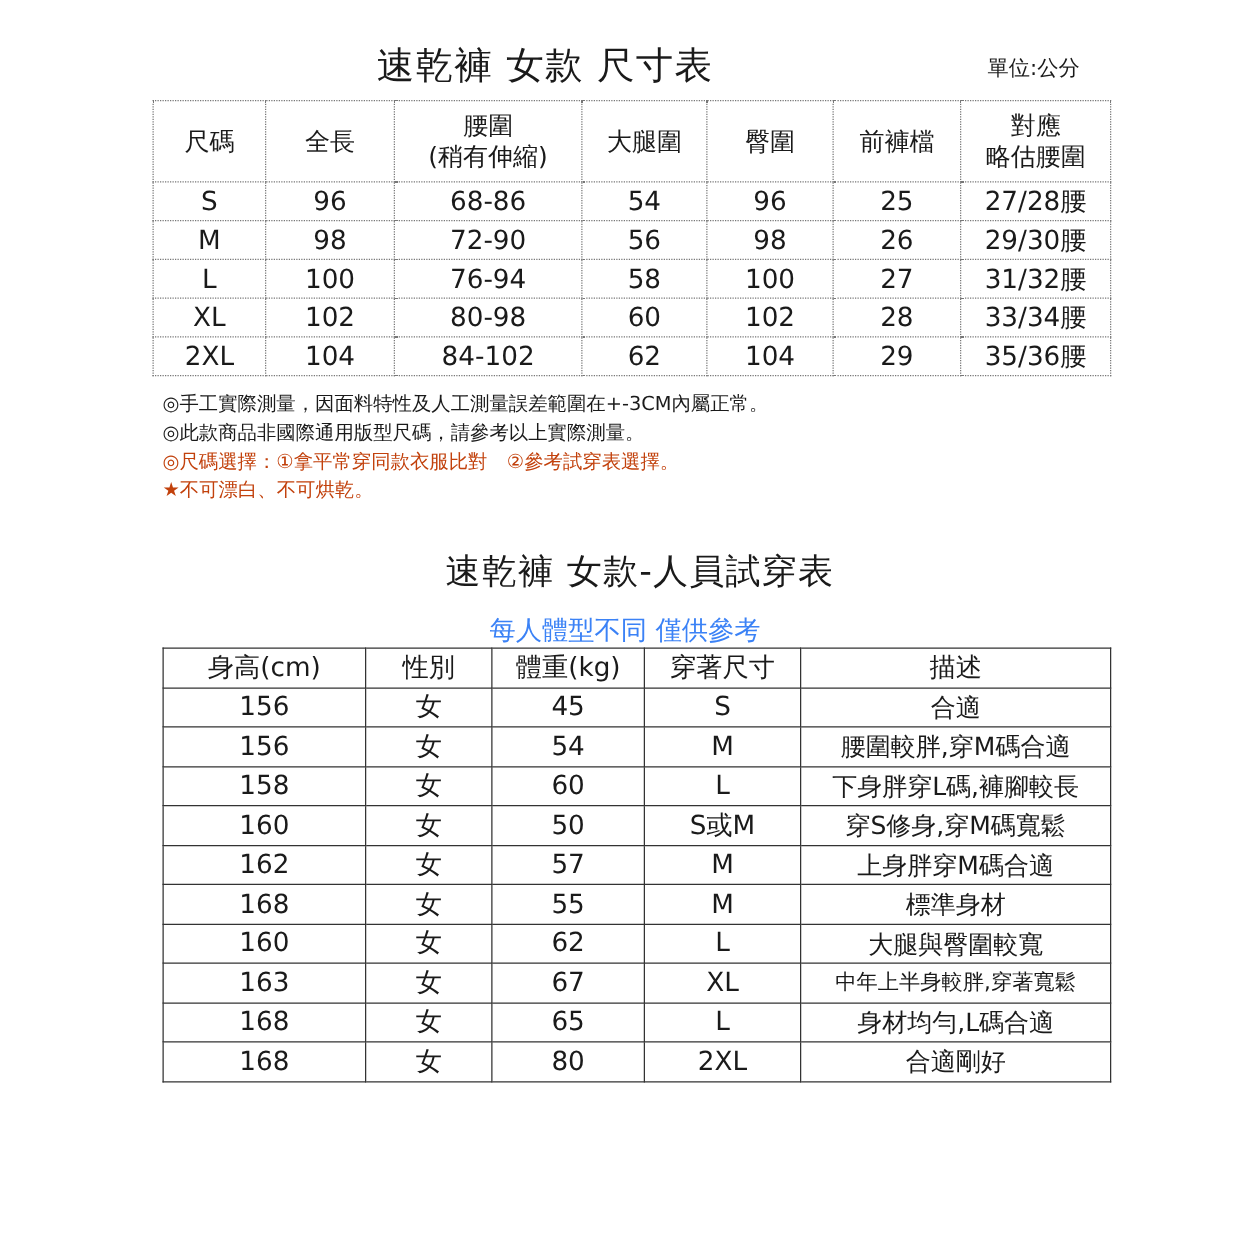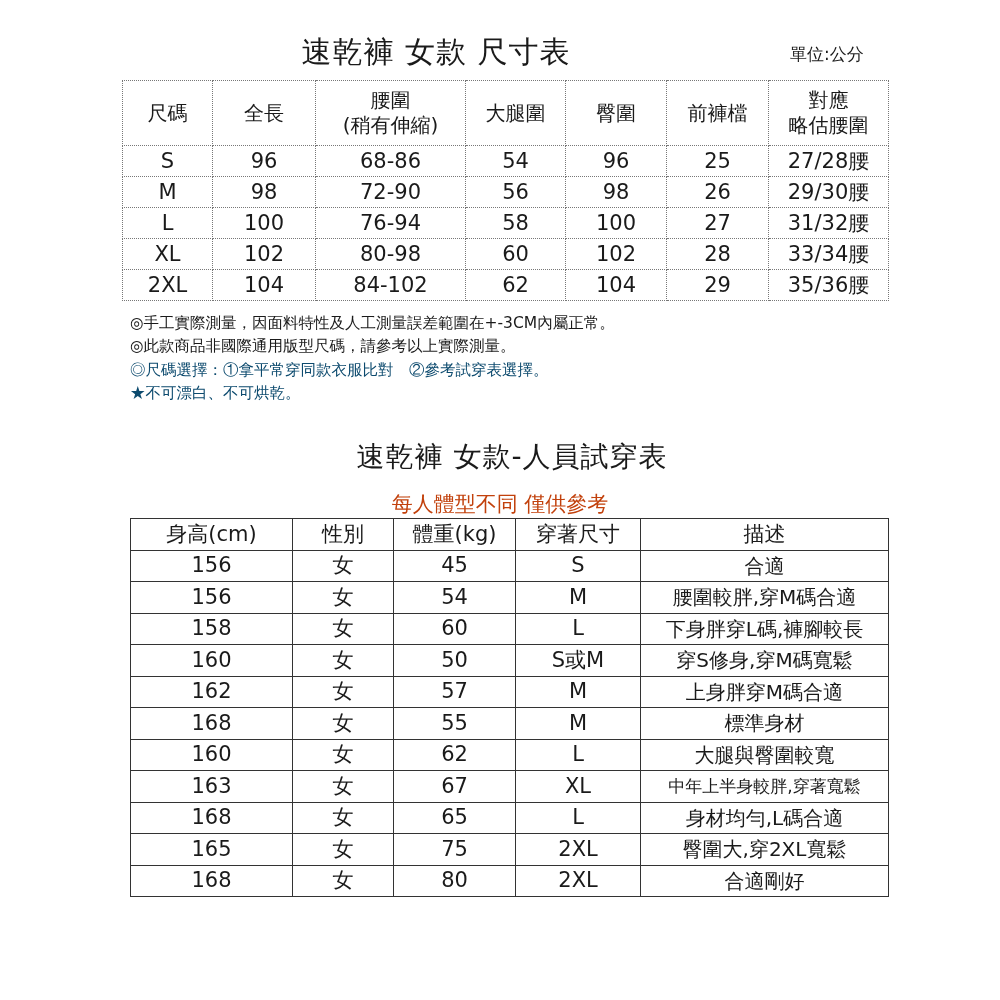--- a/index.html
+++ b/index.html
@@ -8,23 +8,23 @@
   .abs { position:absolute; }
   .title1 { left:0; width:872px; top:32px; text-align:center; font-size:30px; letter-spacing:1px; }
   .unit { left:790px; top:43px; font-size:17px; }
   table { border-collapse:collapse; position:absolute; table-layout:fixed; }
   #size-table { left:122px; top:80px; width:766px; }
   #size-table td, #size-table th { border:1px dotted #777; text-align:center; font-weight:normal;
         font-size:21px; padding:0; line-height:1; }
   #size-table th { height:64px; font-size:20px; line-height:1.25; }
   #size-table td { height:30px; }
   .notes { left:130px; top:312px; font-size:15.5px; line-height:23px; }
-  .note-red { color:#0c4a6e;font-family:Liberation Serif, serif; }
+  .note-red { color:#c2410c; }
   .title2 { left:0; width:1000px; top:438px; text-align:center; font-size:28px; letter-spacing:1px;margin-left:12px; }
-  .subtitle2 { left:0; width:1000px; top:490px; text-align:center; font-size:21px; color:#c2410c; }
+  .subtitle2 { left:0; width:1000px; top:490px; text-align:center; font-size:21px; color:#3b82f6; }
   #tryon-table { left:130px; top:518px; width:758px;padding-left:28px; }
   #tryon-table td, #tryon-table th { border:1.5px solid #333; text-align:center; font-weight:normal;
         font-size:21px; padding:0; height:30.5px; line-height:1; }
   #tryon-table td.desc { font-size:20px; }
 </style>
 </head>
 <body>
 
 <div class="abs title1">速乾褲 女款 尺寸表</div>
 <div class="abs unit">單位:公分</div>
@@ -184,27 +184,20 @@
       <td class="desc" style="font-size:17px;">中年上半身較胖,穿著寬鬆</td>
     </tr>
     <tr>
       <td>168</td>
       <td>女</td>
       <td>65</td>
       <td>L</td>
       <td class="desc">身材均勻,L碼合適</td>
     </tr>
     <tr>
-      <td>165</td>
-      <td>女</td>
-      <td>75</td>
-      <td>2XL</td>
-      <td class="desc">臀圍大,穿2XL寬鬆</td>
-    </tr>
-    <tr>
       <td>168</td>
       <td>女</td>
       <td>80</td>
       <td>2XL</td>
       <td class="desc">合適剛好</td>
     </tr>
   </tbody>
 </table>
 
 </body></html>

